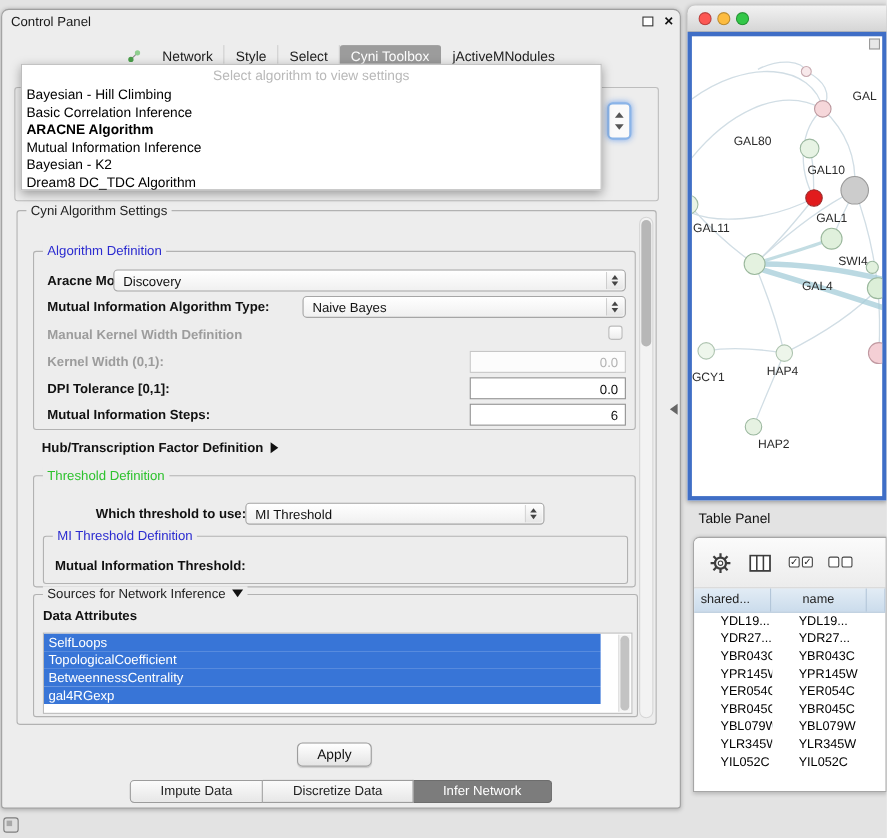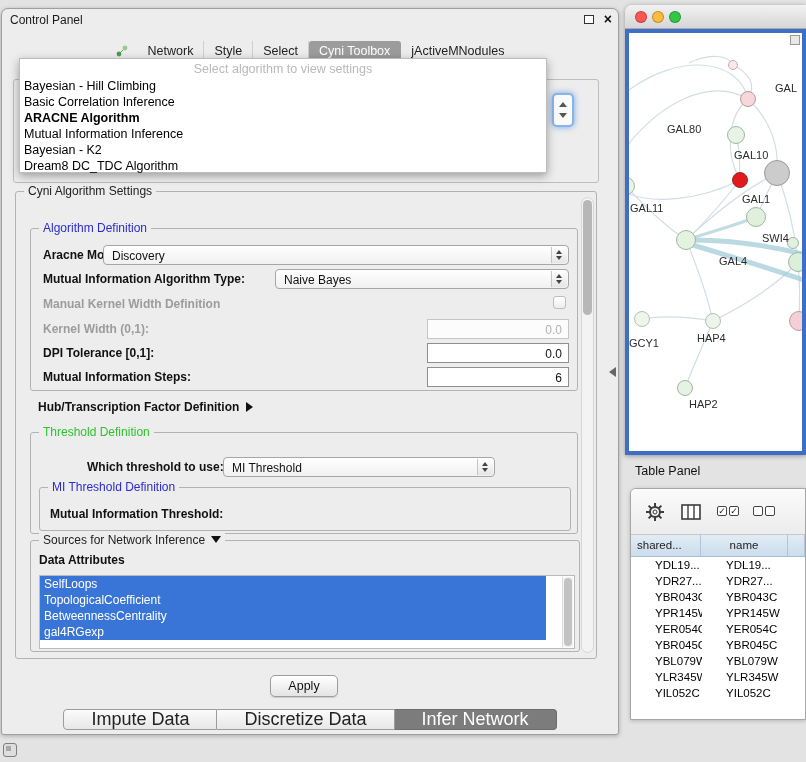--- a/index.html
+++ b/index.html
@@ -71,21 +71,21 @@
   .list-scroll { position:absolute; right:1px; top:1px; bottom:1px; width:11px; background:#f4f4f4; border-left:1px solid #ddd; }
   .list-scroll .thumb { position:absolute; left:1px; top:1px; bottom:1px; width:8px; background:#c3c3c3; border-radius:4px; }
 
   .v-scrollbar { position:absolute; right:2px; top:5px; bottom:5px; width:13px; background:#f3f3f3; border:1px solid #d6d6d6; border-radius:7px; }
   .v-scrollbar .thumb { position:absolute; left:1px; top:2px; width:9px; height:115px; background:#b7b7b7; border-radius:5px; }
 
   .apply-btn { position:absolute; left:268px; top:666px; width:68px; height:22px; border:1px solid #9d9d9d; border-radius:5px;
     background:linear-gradient(#ffffff,#e4e4e4); font-size:12.5px; color:#111; text-align:center; line-height:20px; box-shadow:0 1px 1px rgba(0,0,0,.15); }
 
   .bottom-tabs { position:absolute; left:0; right:0; top:700px; display:flex; justify-content:center; }
-  .btab { height:21px; line-height:19px; padding:0 27px; font-size:18px; color:#222; border:1px solid #9c9c9c; border-left:none;
+  .btab { height:21px; line-height:19px; padding:0 27px; font-size:12px; color:#222; border:1px solid #9c9c9c; border-left:none;
     background:linear-gradient(#fbfbfb,#e7e7e7); white-space:nowrap; }
   .btab:first-child { border-left:1px solid #9c9c9c; border-radius:4px 0 0 4px; }
   .btab:last-child { border-radius:0 4px 4px 0; }
   .btab.selected { background:#7c7c7c; color:#fff; border-color:#6d6d6d; }
 
   
   .splitter-arrow { position:absolute; left:609px; top:367px; width:0; height:0; border-top:5px solid transparent; border-bottom:5px solid transparent; border-right:7px solid #666; }
 
   
   .net-window { position:absolute; left:625px; top:5px; width:181px; height:450px; border-radius:7px 0 0 0;
@@ -307,21 +307,21 @@
         <div class="net-node" style="left: 76px; top: 280px; height: 16px; width: 16px; background: rgb(237, 245, 234); border-color: rgb(174, 196, 176);"></div>
         <div class="net-node" style="left: 48px; top: 347px; height: 16px; width: 16px; background: rgb(230, 242, 226); border-color: rgb(156, 184, 160);"></div>
         <div class="net-node" style="left: -12px; top: 144px; height: 18px; width: 18px; background: rgb(233, 244, 230); border-color: rgb(160, 188, 164);"></div>
         <div class="net-node" style="left: 99px; top: 27px; height: 10px; width: 10px; background: rgb(248, 233, 235); border-color: rgb(200, 170, 176);"></div>
         <span class="net-label" style="left: 146px; top: 49px;">GAL</span>
         <span class="net-label" style="left: 38px; top: 90px;">GAL80</span>
         <span class="net-label" style="left: 105px; top: 116px;">GAL10</span>
         <span class="net-label" style="left: 1px; top: 169px;">GAL11</span>
         <span class="net-label" style="left: 113px; top: 160px;">GAL1</span>
         <span class="net-label" style="left: 133px; top: 199px;">SWI4</span>
-        <span class="net-label" style="left: 66px; top: 222px; padding-left: 24px;">GAL4</span>
+        <span class="net-label" style="left: 76px; top: 222px; padding-left: 24px;">GAL4</span>
         <span class="net-label" style="left: 0px; top: 304px;">GCY1</span>
         <span class="net-label" style="left: 68px; top: 299px;">HAP4</span>
         <span class="net-label" style="left: 60px; top: 365px;">HAP2</span>
       </div>
   </div>
 
   <div class="table-panel-title">Table Panel</div>
 
   <div class="table-window">
     <div class="tbl-toolbar">

